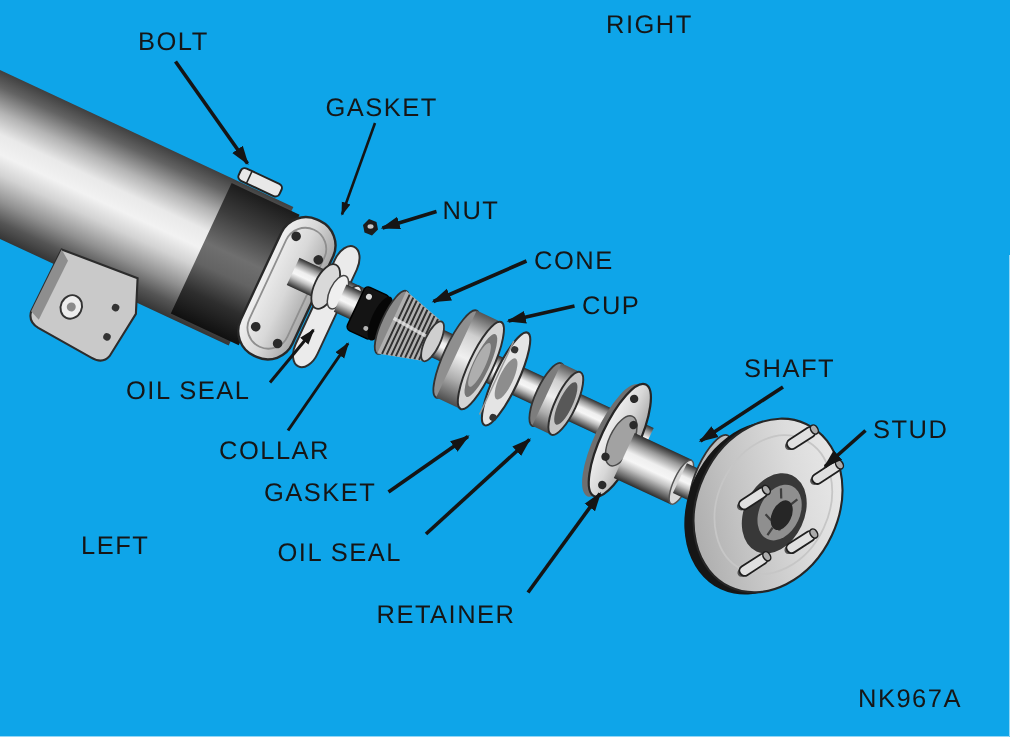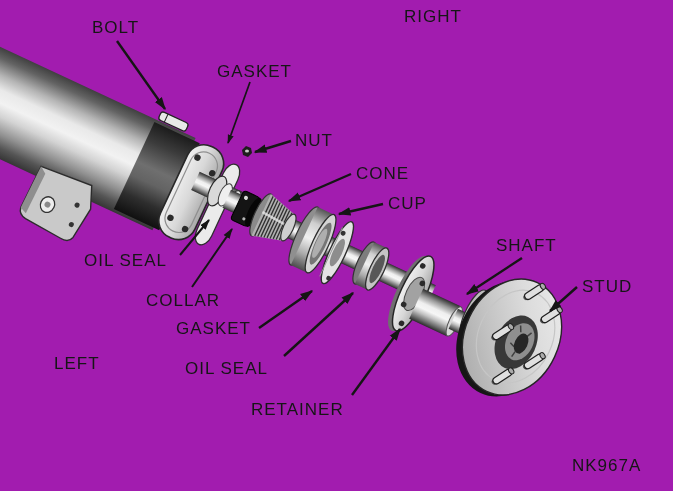--- a/index.html
+++ b/index.html
@@ -1,16 +1,16 @@
 <!DOCTYPE html>
 <html><head>
 <meta charset="utf-8">
 <style>
   html,body{margin:0;padding:0;background:#ffffff;}
-  .stage{position:relative;width:673px;height:491px;background:#a21caf;overflow:hidden;
+  .stage{position:relative;width:673px;height:491px;background:#0ea5e9;overflow:hidden;
          font-family:"Liberation Sans", sans-serif;}
   svg{position:absolute;left:0;top:0;}
   .lbl{font-family:"Liberation Sans", sans-serif;font-size:17px;letter-spacing:1px;
        fill:#161616;}
   .code{font-family:"Liberation Sans", sans-serif;font-size:17px;letter-spacing:1px;
         fill:#161616;}
   .ldr{stroke:#151515;fill:none;}
 </style>
 </head>
 <body>

